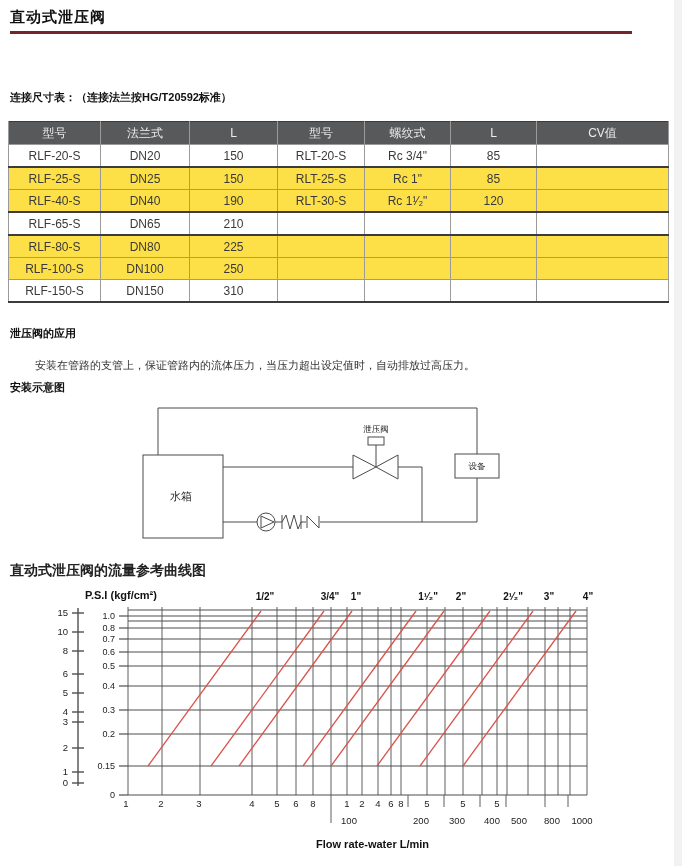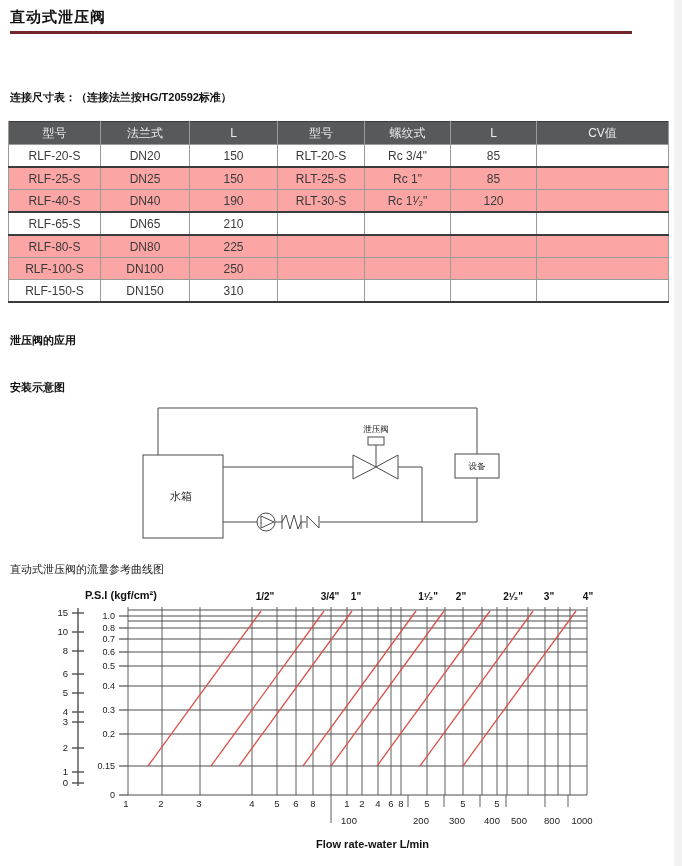--- a/index.html
+++ b/index.html
@@ -9,24 +9,24 @@
   .h1{font-size:15px;font-weight:bold;color:#111;letter-spacing:1px;}
   .rule{height:3px;}
   .sect{font-size:11px;font-weight:bold;color:#111;}
   .body-text{font-size:11px;color:#333;}
   
   table.dim{border-collapse:collapse;table-layout:fixed;width:660px;font-size:12px;}
   table.dim th{background:#58595b;color:#ececec;font-weight:normal;height:20px;
                border-left:1px solid #9a9a9a;border-right:1px solid #9a9a9a;}
   table.dim td{height:19px;text-align:center;color:#3a3a3a;
                border:1px solid #9b9b9b;background:#fff;}
-  table.dim tr.shaded td{background:#fca5a5;margin-left:27px;}
+  table.dim tr.shaded td{background:#fde047;margin-left:27px;}
   table.dim tr.thick td{border-bottom:2px solid #3c3c3c;}
   table.dim{border-bottom:2px solid #3c3c3c;border-top:1px solid #3c3c3c;}
-  .chart-title{font-size:11px;font-weight:normal;}
+  .chart-title{font-size:14px;font-weight:bold;}
   svg text{font-family:"Liberation Sans","DejaVu Sans",sans-serif;}
 </style>
 </head>
 <body>
 
 <div class="page">
 
   <div class="abs h1" style="left:10px;top:8px;">直动式泄压阀</div>
   <div class="abs rule" style="left: 10px; top: 31px; width: 622px; background: rgb(115, 38, 43);"></div>
 
@@ -113,21 +113,22 @@
           <td>DN150</td>
           <td>310</td>
           <td></td>
           <td></td>
           <td></td>
           <td></td>
         </tr>
       </tbody>
   </table>
 
-  <div class="abs sect" style="left:10px;top:333px;">泄压阀的应用</div>
+  <div class="abs sect" style="left:10px;top:326px;">泄压阀的应用</div>
+  <div class="abs body-text" style="left:35px;top:358px;">安装在管路的支管上，保证管路内的流体压力，当压力超出设定值时，自动排放过高压力。</div>
 
   <div class="abs sect" style="left:10px;top:380px;">安装示意图</div>
 
   <svg class="abs" style="left:0;top:400px;" width="682" height="152" viewBox="0 0 682 152">
     <g stroke="#4a4a4a" stroke-width="1" fill="none">
 
       <polyline points="158,55 158,8 477,8 477,54"></polyline>
 
       <rect x="143" y="55" width="80" height="83" fill="#ffffff"></rect>
 

